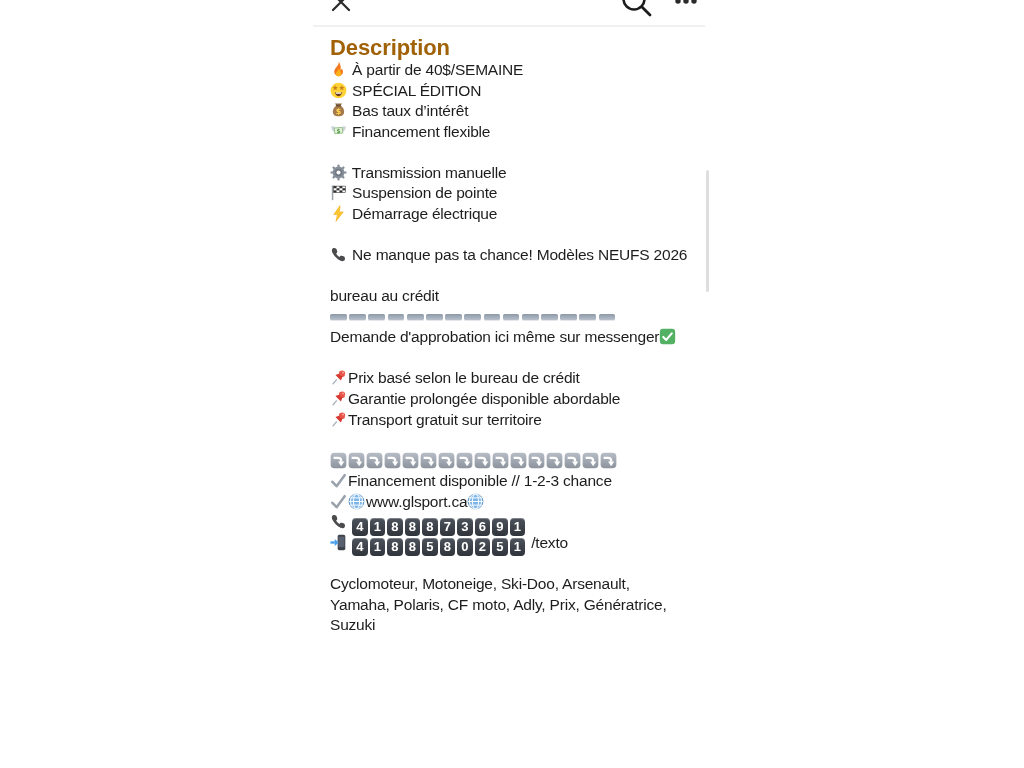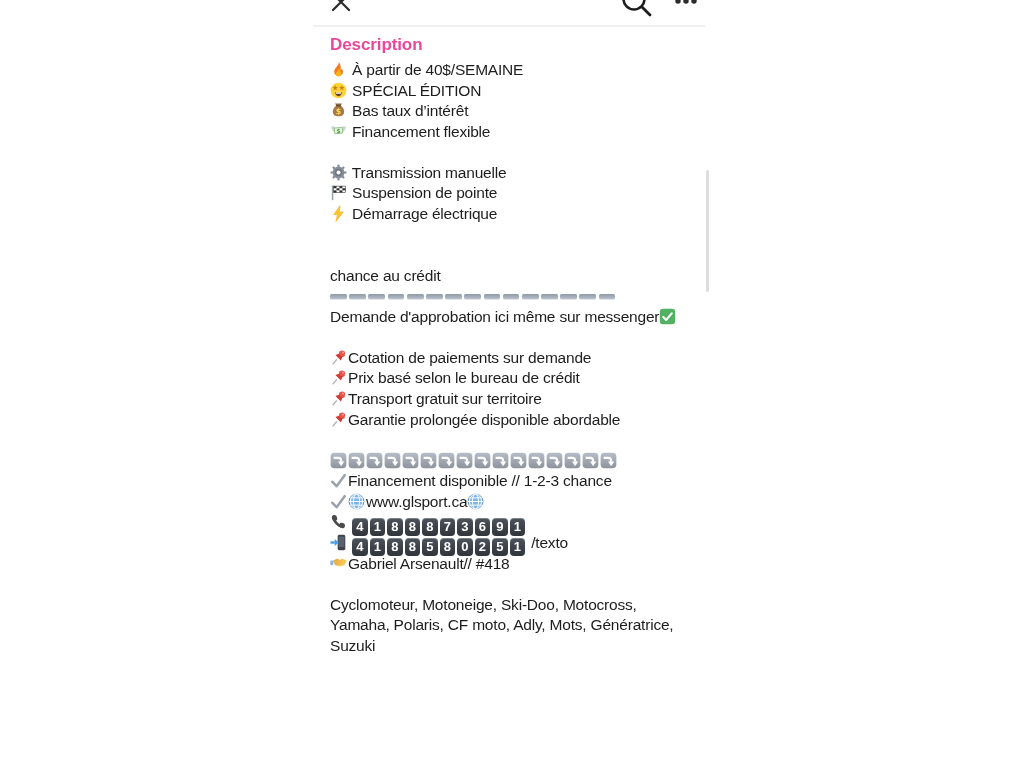--- a/index.html
+++ b/index.html
@@ -3,21 +3,21 @@
 <meta charset="utf-8">
 <style>
   html,body{margin:0;padding:0;}
   #page{position:relative;width:1024px;height:768px;background:#ffffff;overflow:hidden;
         font-family:"Liberation Sans","DejaVu Sans",sans-serif;}
   
   #topbar{position:absolute;left:313px;top:0;width:398px;height:26px;}
   .tb-icon{position:absolute;}
   #divider{position:absolute;left:313px;top:25px;width:392px;height:2px;background:#f0f0f1;}
   
-  #heading{position:absolute;left:330px;top:35px;font-size:17px;font-weight:700;color:#ec4899;letter-spacing:-0.1px;}
+  #heading{position:absolute;left:330px;top:35px;font-size:22px;font-weight:700;color:#a16207;letter-spacing:-0.1px;}
   
   #desc-body{position:absolute;left:330px;top:60px;width:380px;font-size:15.5px;line-height:20.57px;
              color:#1d1d1f;letter-spacing:-0.2px;}
   .line{height:20.57px;white-space:nowrap;}
   .em{display:inline-block;width:17px;height:17px;vertical-align:-3px;margin:0 1px 0 0;}
   .em svg{display:block;width:100%;height:100%;}
   .keycap{display:inline-block;width:15.5px;height:18px;margin-right:2px;border-radius:4px;
           background:linear-gradient(180deg,#4d535c,#30343b);box-shadow:inset 0 1px 0 rgba(255,255,255,.28);
           color:#fff;font-weight:700;font-size:13px;line-height:18px;text-align:center;
           vertical-align:-3.5px;letter-spacing:0;}
@@ -98,52 +98,49 @@
             <rect x="8.9" y="2" width="2.75" height="2" fill="#2e2e2e"></rect>
             <rect x="6.15" y="4" width="2.75" height="2" fill="#2e2e2e"></rect>
             <rect x="11.65" y="4" width="2.75" height="2" fill="#2e2e2e"></rect>
             <rect x="3.4" y="6" width="2.75" height="2" fill="#2e2e2e"></rect>
             <rect x="8.9" y="6" width="2.75" height="2" fill="#2e2e2e"></rect>
           </svg></span> Suspension de pointe</div>
       <div class="line"><span class="em"><svg viewBox="0 0 16 16" xmlns="http://www.w3.org/2000/svg">
             <polygon points="9.5,0.5 3.5,9 7,9 5.6,15.5 12.5,6.5 8.8,6.5" fill="#fdc62e" stroke="#f0a713" stroke-width="0.5"></polygon>
           </svg></span> Démarrage électrique</div>
       <div class="line"></div>
-      <div class="line"></div>
-      <div class="line">chance au crédit</div>
+      <div class="line"><span class="em"><svg viewBox="0 0 16 16" xmlns="http://www.w3.org/2000/svg">
+            <path d="M3.8 1.9c-.8 0-1.5.4-1.8 1.1-.4.9-.3 2 .2 3.1 1.6 3.4 4.3 6.1 7.7 7.7 1.1.5 2.2.6 3.1.2.8-.3 1.2-1.1 1.1-1.9l-.2-1.2c-.1-.6-.5-1-1.1-1.2l-1.9-.5c-.5-.1-1.1 0-1.4.4l-.6.7C7.6 9.5 6.5 8.4 5.7 7.1l.7-.6c.4-.4.6-.9.4-1.4l-.5-1.9C6.1 2.6 5.6 2.2 5 2.1z" fill="#4b4b4d"></path>
+          </svg></span> Ne manque pas ta chance! Modèles NEUFS 2026</div>
+      <div class="line"></div>
+      <div class="line">bureau au crédit</div>
       <div class="line"><span><span class="dash"></span></span><span><span class="dash"></span></span><span><span class="dash"></span></span><span><span class="dash"></span></span><span><span class="dash"></span></span><span><span class="dash"></span></span><span><span class="dash"></span></span><span><span class="dash"></span></span><span><span class="dash"></span></span><span><span class="dash"></span></span><span><span class="dash"></span></span><span><span class="dash"></span></span><span><span class="dash"></span></span><span><span class="dash"></span></span><span><span class="dash"></span></span></div>
       <div class="line">Demande d'approbation ici même sur messenger<span class="em"><svg viewBox="0 0 16 16" xmlns="http://www.w3.org/2000/svg">
             <rect x="0.8" y="0.8" width="14.4" height="14.4" rx="3" fill="#52b162"></rect>
             <path d="M4 8.4l2.8 2.8L12 5" stroke="#fff" stroke-width="2" fill="none" stroke-linecap="round" stroke-linejoin="round"></path>
           </svg></span></div>
       <div class="line"></div>
       <div class="line"><span class="em"><svg viewBox="0 0 16 16" xmlns="http://www.w3.org/2000/svg">
             <line x1="6.4" y1="9.8" x2="2.6" y2="14.4" stroke="#aeb4bc" stroke-width="1.3"></line>
             <path d="M9.3 1.8l4.9 4.9-2.6.9-1.3 3.3-5.2-5.2 3.3-1.3z" fill="#d6392f"></path>
             <circle cx="11.5" cy="4.1" r="2.7" fill="#e8554a"></circle>
             <circle cx="12.3" cy="3.3" r="0.9" fill="#f7a49e"></circle>
-          </svg></span>Cotation de paiements sur demande</div>
+          </svg></span>Prix basé selon le bureau de crédit</div>
       <div class="line"><span class="em"><svg viewBox="0 0 16 16" xmlns="http://www.w3.org/2000/svg">
             <line x1="6.4" y1="9.8" x2="2.6" y2="14.4" stroke="#aeb4bc" stroke-width="1.3"></line>
             <path d="M9.3 1.8l4.9 4.9-2.6.9-1.3 3.3-5.2-5.2 3.3-1.3z" fill="#d6392f"></path>
             <circle cx="11.5" cy="4.1" r="2.7" fill="#e8554a"></circle>
             <circle cx="12.3" cy="3.3" r="0.9" fill="#f7a49e"></circle>
-          </svg></span>Prix basé selon le bureau de crédit</div>
+          </svg></span>Garantie prolongée disponible abordable</div>
       <div class="line"><span class="em"><svg viewBox="0 0 16 16" xmlns="http://www.w3.org/2000/svg">
             <line x1="6.4" y1="9.8" x2="2.6" y2="14.4" stroke="#aeb4bc" stroke-width="1.3"></line>
             <path d="M9.3 1.8l4.9 4.9-2.6.9-1.3 3.3-5.2-5.2 3.3-1.3z" fill="#d6392f"></path>
             <circle cx="11.5" cy="4.1" r="2.7" fill="#e8554a"></circle>
             <circle cx="12.3" cy="3.3" r="0.9" fill="#f7a49e"></circle>
           </svg></span>Transport gratuit sur territoire</div>
-      <div class="line"><span class="em"><svg viewBox="0 0 16 16" xmlns="http://www.w3.org/2000/svg">
-            <line x1="6.4" y1="9.8" x2="2.6" y2="14.4" stroke="#aeb4bc" stroke-width="1.3"></line>
-            <path d="M9.3 1.8l4.9 4.9-2.6.9-1.3 3.3-5.2-5.2 3.3-1.3z" fill="#d6392f"></path>
-            <circle cx="11.5" cy="4.1" r="2.7" fill="#e8554a"></circle>
-            <circle cx="12.3" cy="3.3" r="0.9" fill="#f7a49e"></circle>
-          </svg></span>Garantie prolongée disponible abordable</div>
       <div class="line"></div>
       <div class="line"><span class="em"><svg viewBox="0 0 16 16" xmlns="http://www.w3.org/2000/svg">
             <defs>
               <linearGradient id="sg" x1="0" y1="0" x2="0" y2="1">
                 <stop offset="0" stop-color="#b8bec7"></stop>
                 <stop offset="1" stop-color="#8c939d"></stop>
               </linearGradient>
             </defs>
             <rect x="0.6" y="0.6" width="14.8" height="14.8" rx="3.6" fill="url(#sg)"></rect>
             <path d="M3.4 5.6h4.4a2.7 2.7 0 012.7 2.7v0.9" fill="none" stroke="#fff" stroke-width="2.1"></path>
@@ -325,26 +322,20 @@
           </svg></span></div>
       <div class="line"><span class="em"><svg viewBox="0 0 16 16" xmlns="http://www.w3.org/2000/svg">
             <path d="M3.8 1.9c-.8 0-1.5.4-1.8 1.1-.4.9-.3 2 .2 3.1 1.6 3.4 4.3 6.1 7.7 7.7 1.1.5 2.2.6 3.1.2.8-.3 1.2-1.1 1.1-1.9l-.2-1.2c-.1-.6-.5-1-1.1-1.2l-1.9-.5c-.5-.1-1.1 0-1.4.4l-.6.7C7.6 9.5 6.5 8.4 5.7 7.1l.7-.6c.4-.4.6-.9.4-1.4l-.5-1.9C6.1 2.6 5.6 2.2 5 2.1z" fill="#4b4b4d"></path>
           </svg></span> <span><span class="keycap">4</span></span><span><span class="keycap">1</span></span><span><span class="keycap">8</span></span><span><span class="keycap">8</span></span><span><span class="keycap">8</span></span><span><span class="keycap">7</span></span><span><span class="keycap">3</span></span><span><span class="keycap">6</span></span><span><span class="keycap">9</span></span><span><span class="keycap">1</span></span></div>
       <div class="line"><span class="em"><svg viewBox="0 0 16 16" xmlns="http://www.w3.org/2000/svg">
             <rect x="7.2" y="0.8" width="7.2" height="14.4" rx="1.5" fill="#3e434b"></rect>
             <rect x="8" y="2.5" width="5.6" height="9.8" fill="#596170"></rect>
             <rect x="0.4" y="6.9" width="4.2" height="2.2" fill="#4aa0e8"></rect>
             <polygon points="4.4,4.8 4.4,11.2 8.3,8" fill="#4aa0e8"></polygon>
           </svg></span> <span><span class="keycap">4</span></span><span><span class="keycap">1</span></span><span><span class="keycap">8</span></span><span><span class="keycap">8</span></span><span><span class="keycap">5</span></span><span><span class="keycap">8</span></span><span><span class="keycap">0</span></span><span><span class="keycap">2</span></span><span><span class="keycap">5</span></span><span><span class="keycap">1</span></span> /texto</div>
-      <div class="line"><span class="em"><svg viewBox="0 0 16 16" xmlns="http://www.w3.org/2000/svg">
-            <rect x="0.2" y="5.2" width="3" height="4.4" rx="1" fill="#8fb8e0"></rect>
-            <path d="M2.6 5.4l4.2-2.2 4.6 2.6-1 4.8-5.4-1z" fill="#e8b04b"></path>
-            <path d="M15.8 5.4l-4.2-2.2-4.6 2.6 1 4.8 5.4-1z" fill="#f6c453"></path>
-            <rect x="6.4" y="4.6" width="4.8" height="3.6" rx="1.6" fill="#f0ba4f"></rect>
-          </svg></span>Gabriel Arsenault// #418</div>
-      <div class="line"></div>
-      <div class="line">Cyclomoteur, Motoneige, Ski-Doo, Motocross,</div>
-      <div class="line">Yamaha, Polaris, CF moto, Adly, Mots, Génératrice,</div>
+      <div class="line"></div>
+      <div class="line">Cyclomoteur, Motoneige, Ski-Doo, Arsenault,</div>
+      <div class="line">Yamaha, Polaris, CF moto, Adly, Prix, Génératrice,</div>
       <div class="line">Suzuki</div>
     </div>
 
   <div id="scrollbar-thumb"></div>
 </div>
 
 </body></html>

